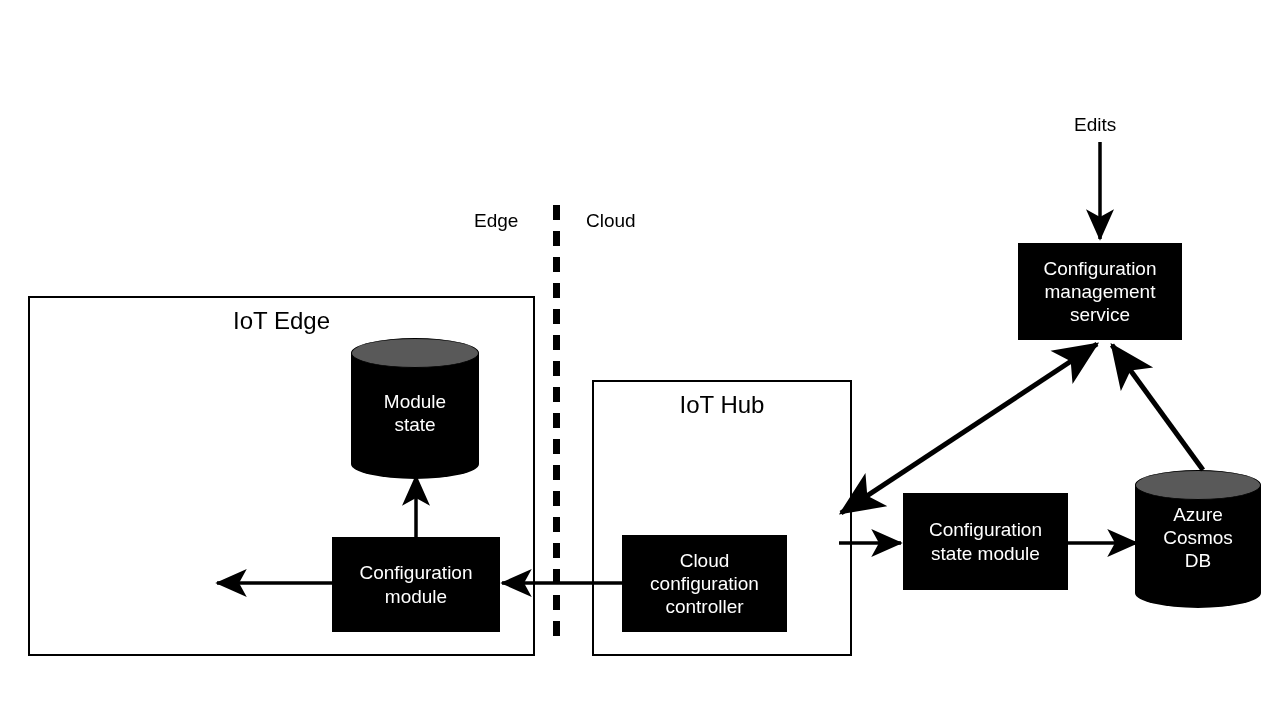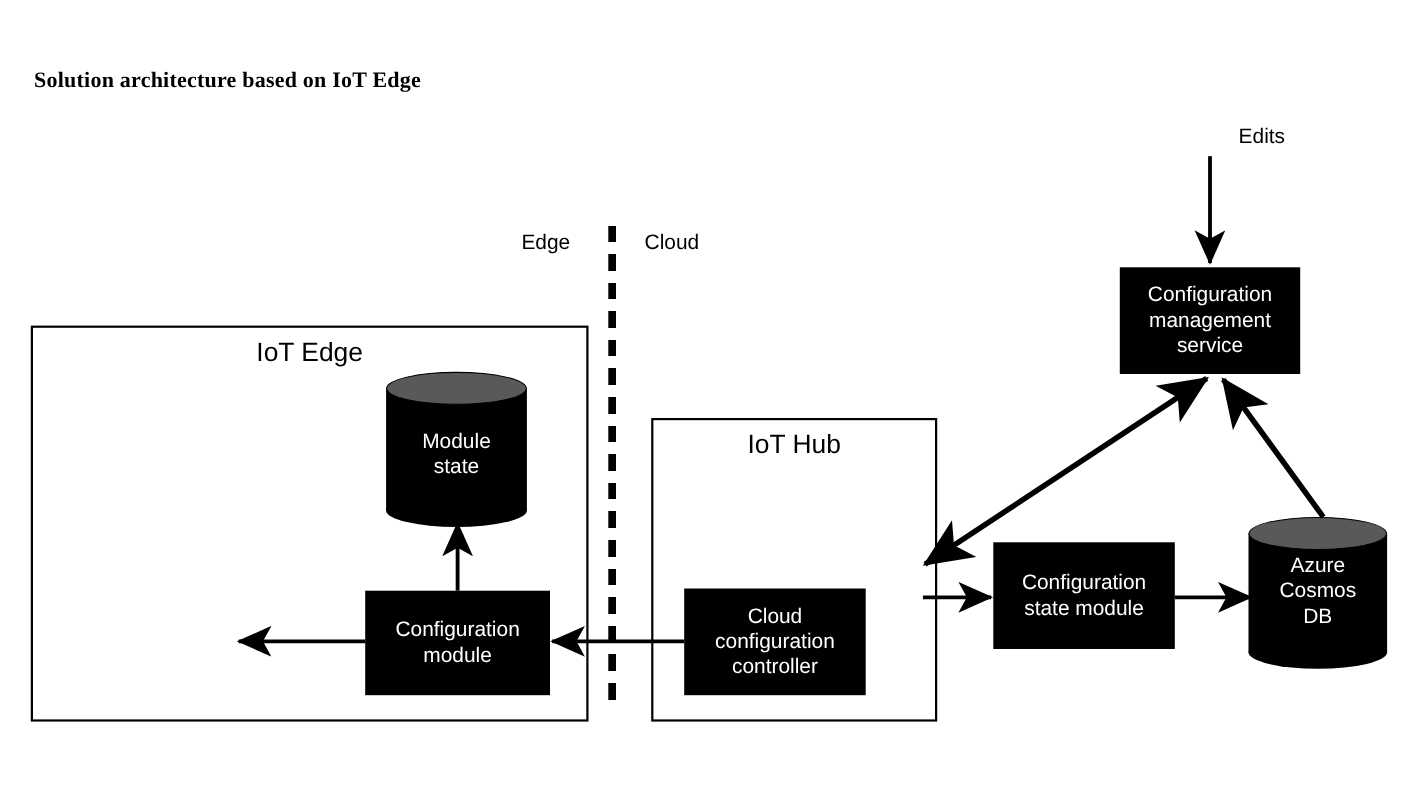--- a/index.html
+++ b/index.html
@@ -105,26 +105,25 @@
   }
   .divider {
     position: absolute;
   }
 </style>
 </head>
 <body>
 
 <div id="canvas">
 
-  <div id="title">Solution architecture based on IoT Edge</div>
 
   <div class="plain-label" style="left:474px; top:210px;">Edge</div>
   <div class="plain-label" style="left:586px; top:210px;">Cloud</div>
 
-  <div class="plain-label" style="left:1126px; top:114px;">Edits</div>
+  <div class="plain-label" style="left:1074px; top:114px;">Edits</div>
 
   <div class="divider" style="left:553px; top:205px; width:7px; height:440px;
        background: repeating-linear-gradient(to bottom, #000000 0px, #000000 15px, #ffffff 15px, #ffffff 26px);"></div>
 
   <div class="container-box" style="left:28px; top:296px; width:507px; height:360px;">
     <div class="container-label">IoT Edge</div>
   </div>
 
   <div class="container-box" style="left:592px; top:380px; width:260px; height:276px;">
     <div class="container-label">IoT Hub</div>

